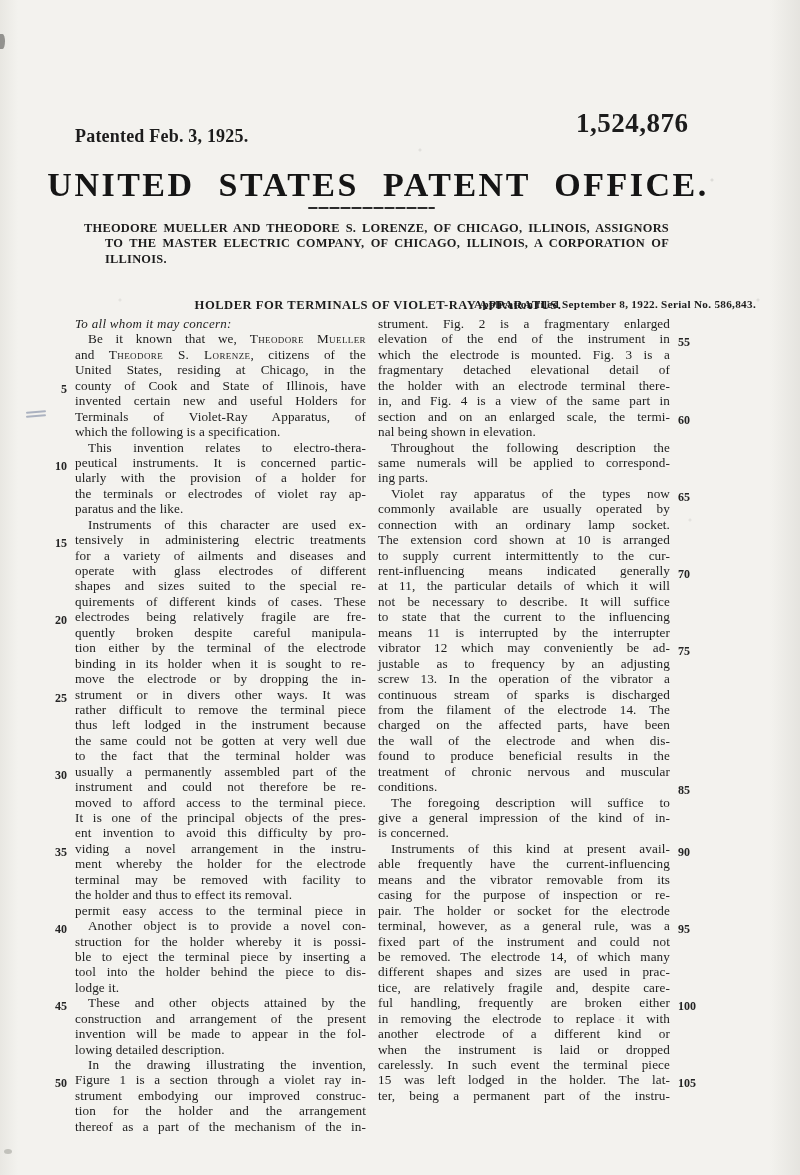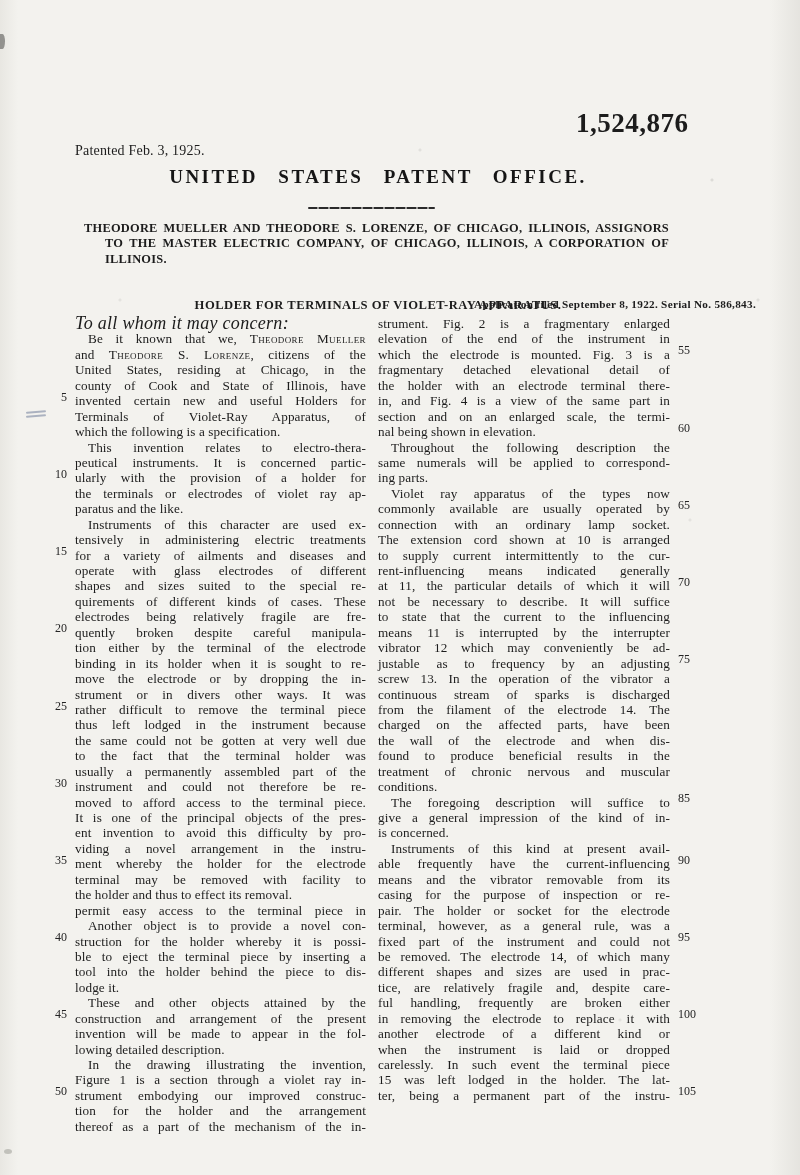--- a/index.html
+++ b/index.html
@@ -16,29 +16,29 @@
       radial-gradient(circle at 758px 300px, rgba(120,120,115,.15) 1px, transparent 2px),
       radial-gradient(circle at 690px 520px, rgba(120,120,115,.12) 1px, transparent 2px),
       radial-gradient(circle at 120px 300px, rgba(120,120,115,.12) 1px, transparent 2px),
       radial-gradient(circle at 420px 150px, rgba(120,120,115,.14) 1px, transparent 2px),
       radial-gradient(circle at 620px 1020px, rgba(120,120,115,.12) 1px, transparent 2px),
       linear-gradient(90deg, rgba(200,198,190,.25) 0, rgba(0,0,0,0) 18px, rgba(0,0,0,0) 770px, rgba(196,194,188,.3) 800px);
     color:#1c1c1c;
   }
   .patented{
     position:absolute;left:75px;top:126px;
-    font-size:14px;font-weight:normal;letter-spacing:.2px;white-space:nowrap;margin-top:17px;
+    font-size:18px;font-weight:bold;letter-spacing:.2px;white-space:nowrap;
   }
   .patnum{
     position:absolute;left:576px;top:108px;width:100px;
     font-size:27px;font-weight:bold;letter-spacing:.5px;white-space:nowrap;
   }
   .office-title{
     position:absolute;left:0;top:166px;width:756px;text-align:center;
-    font-size:19px;font-weight:bold;letter-spacing:2.5px;word-spacing:13px;white-space:nowrap;
+    font-size:34px;font-weight:bold;letter-spacing:2.5px;word-spacing:13px;white-space:nowrap;
     color:#151515;
   }
   .title-rule{
     position:absolute;left:308px;top:207px;width:127px;height:2px;
     background:repeating-linear-gradient(90deg,#2a2a2a 0 9px,rgba(42,42,42,.45) 9px 11px);
     border-radius:1px;
   }
   .assignors{
     position:absolute;left:84px;top:221px;width:585px;
     font-size:12.4px;font-weight:bold;letter-spacing:.25px;
@@ -55,24 +55,24 @@
     position:absolute;left:0;top:298px;width:756px;text-align:right;
     font-size:11.2px;font-weight:bold;letter-spacing:.3px;white-space:nowrap;
   }
   .bodycol{position:absolute;top:316px;font-size:13.2px;}
   .col-left{left:75px;width:291px;}
   .col-right{left:378px;width:292px;}
   .bline{position:relative;height:15.45px;line-height:15.45px;text-align:justify;letter-spacing:.1px;}
   .bline.just::after{content:"";display:inline-block;width:100%;height:0;}
   .bline.plain{text-align:left;}
   .bline.ind{text-indent:13px;}
-  .bline.ital{font-style:italic;font-size:18px;letter-spacing:.3px;}
+  .bline.ital{font-style:italic;font-size:13px;letter-spacing:.3px;}
   .sc{font-variant:small-caps;letter-spacing:.4px;}
   .ln{
-    position:absolute;top:12px;font-weight:normal;font-size:12px;font-style:normal;
+    position:absolute;top:4px;font-weight:bold;font-size:12px;font-style:normal;
     letter-spacing:0;text-indent:0;color:#242424;
   }
   .col-left .ln{left:-40px;width:32px;text-align:right;}
   .col-right .ln{left:100%;margin-left:8px;width:34px;text-align:left;}
   
   .speck-top-left{
     position:absolute;left:0;top:34px;width:5px;height:15px;
     background:#4a4a48;opacity:.55;border-radius:0 60% 60% 0;
   }
   .smudge-left{

